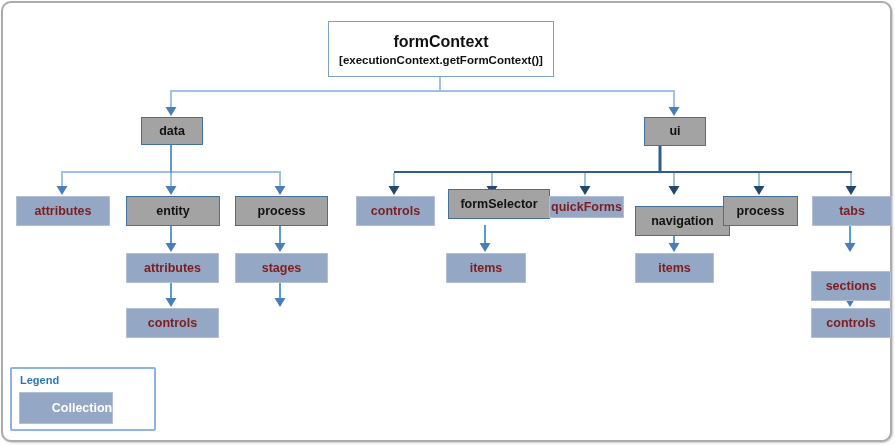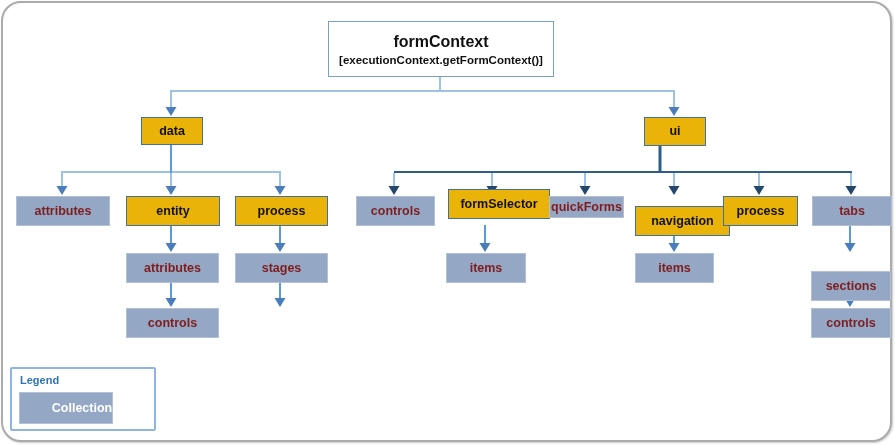--- a/index.html
+++ b/index.html
@@ -1,25 +1,25 @@
 <!DOCTYPE html>
 <html><head>
 <meta charset="utf-8">
 <style>
   html,body{margin:0;padding:0;background:#ffffff;}
   body{font-family:"Liberation Sans","DejaVu Sans",sans-serif;}
   .frame{position:relative;width:895px;height:445px;overflow:hidden;}
   .canvas{position:absolute;left:1px;top:1px;width:891px;height:441px;
-          box-sizing:border-box;border:2px solid #ababab;border-radius:20px;
+          box-sizing:border-box;border:2px solid #ababab;border-radius:10px;
           background:#ffffff;box-shadow:1px 1px 2px #c9c9c9;}
   svg.connectors{position:absolute;left:0;top:0;}
   .node{position:absolute;display:flex;align-items:center;justify-content:center;
         box-sizing:border-box;font-weight:bold;font-size:12.5px;line-height:1;
         white-space:nowrap;}
-  .object{background:#eab308;border:1.5px solid #41719c;color:#111111;}
+  .object{background:#a3a3a3;border:1.5px solid #41719c;color:#111111;}
   .collection{background:#94a8c6;border:1px solid #b3c0d4;color:#7f1d1d;}
   .root-node{position:absolute;box-sizing:border-box;background:#ffffff;
              border:1.6px solid #7ba0c8;color:#111111;text-align:center;
              display:flex;flex-direction:column;align-items:center;justify-content:center;gap:3px;}
   .root-title{font-weight:bold;font-size:16px;}
   .root-subtitle{font-weight:bold;font-size:11.5px;}
   .legend-box{position:absolute;box-sizing:border-box;background:#ffffff;
               border:2px solid #8eb4e3;border-radius:2px;}
   .legend-title{position:absolute;left:8px;top:5px;color:#2e75b6;font-weight:bold;font-size:11px;}
   .legend-chip{position:absolute;display:flex;align-items:center;justify-content:center;

